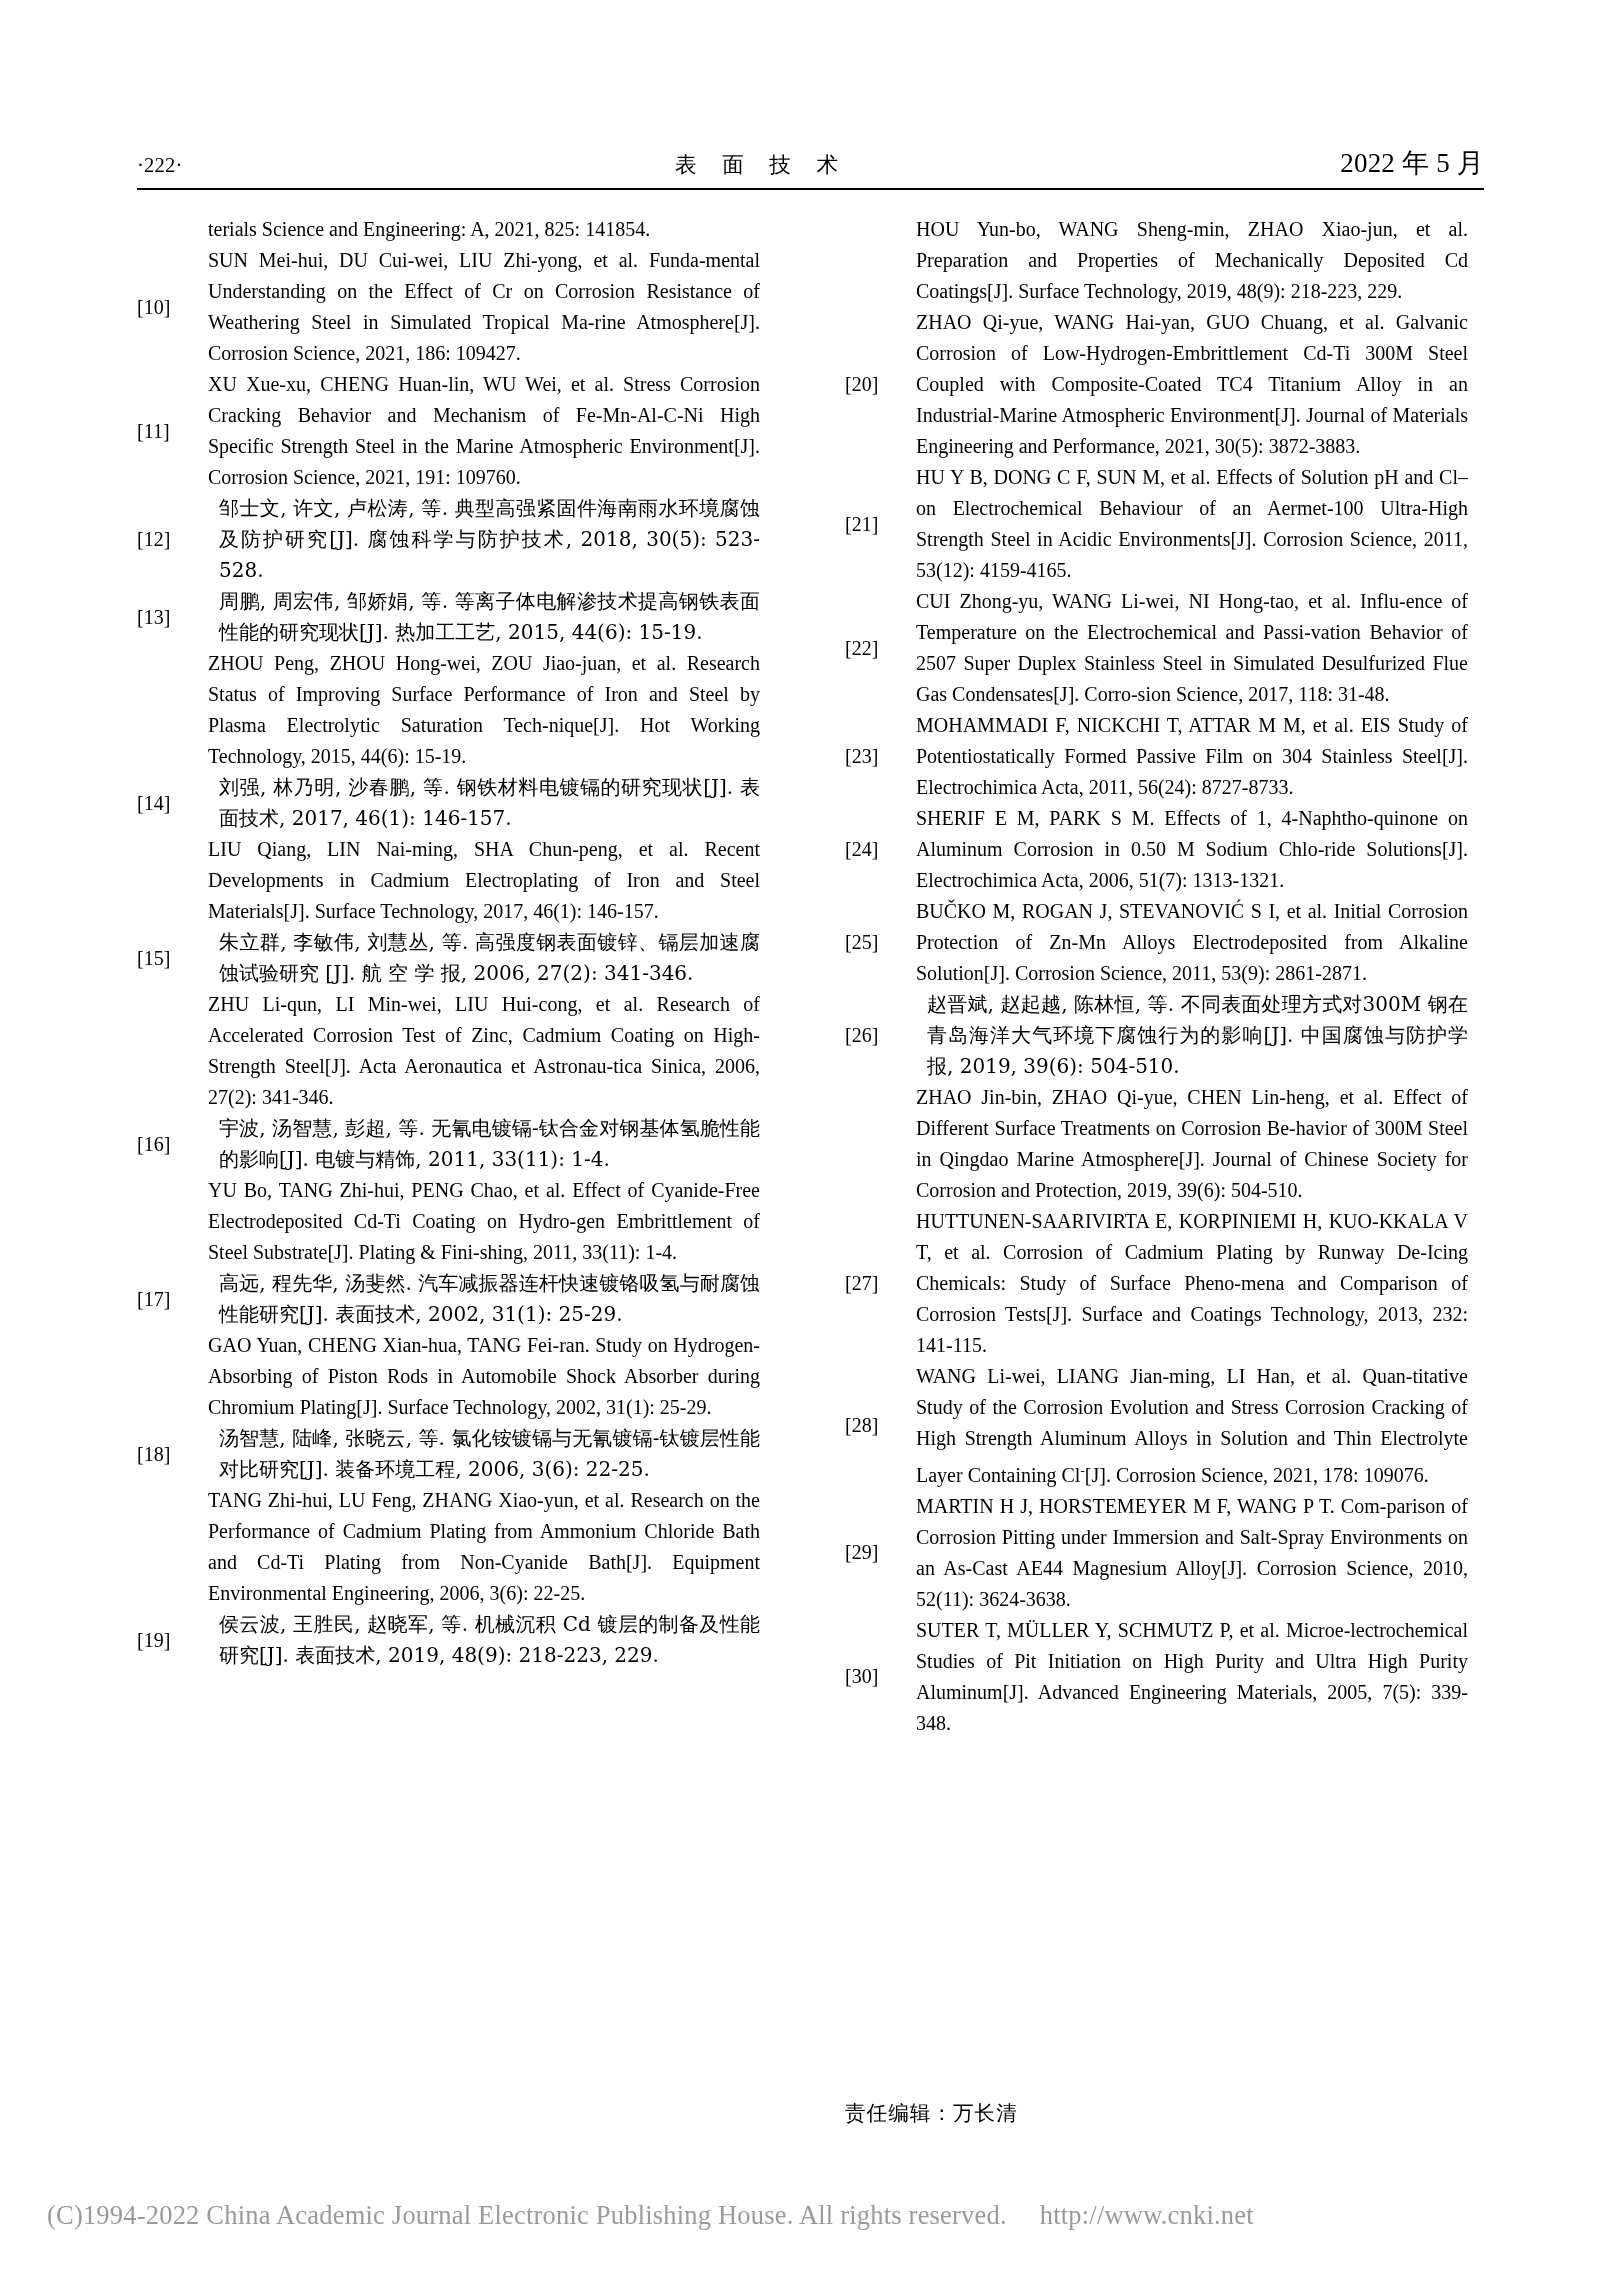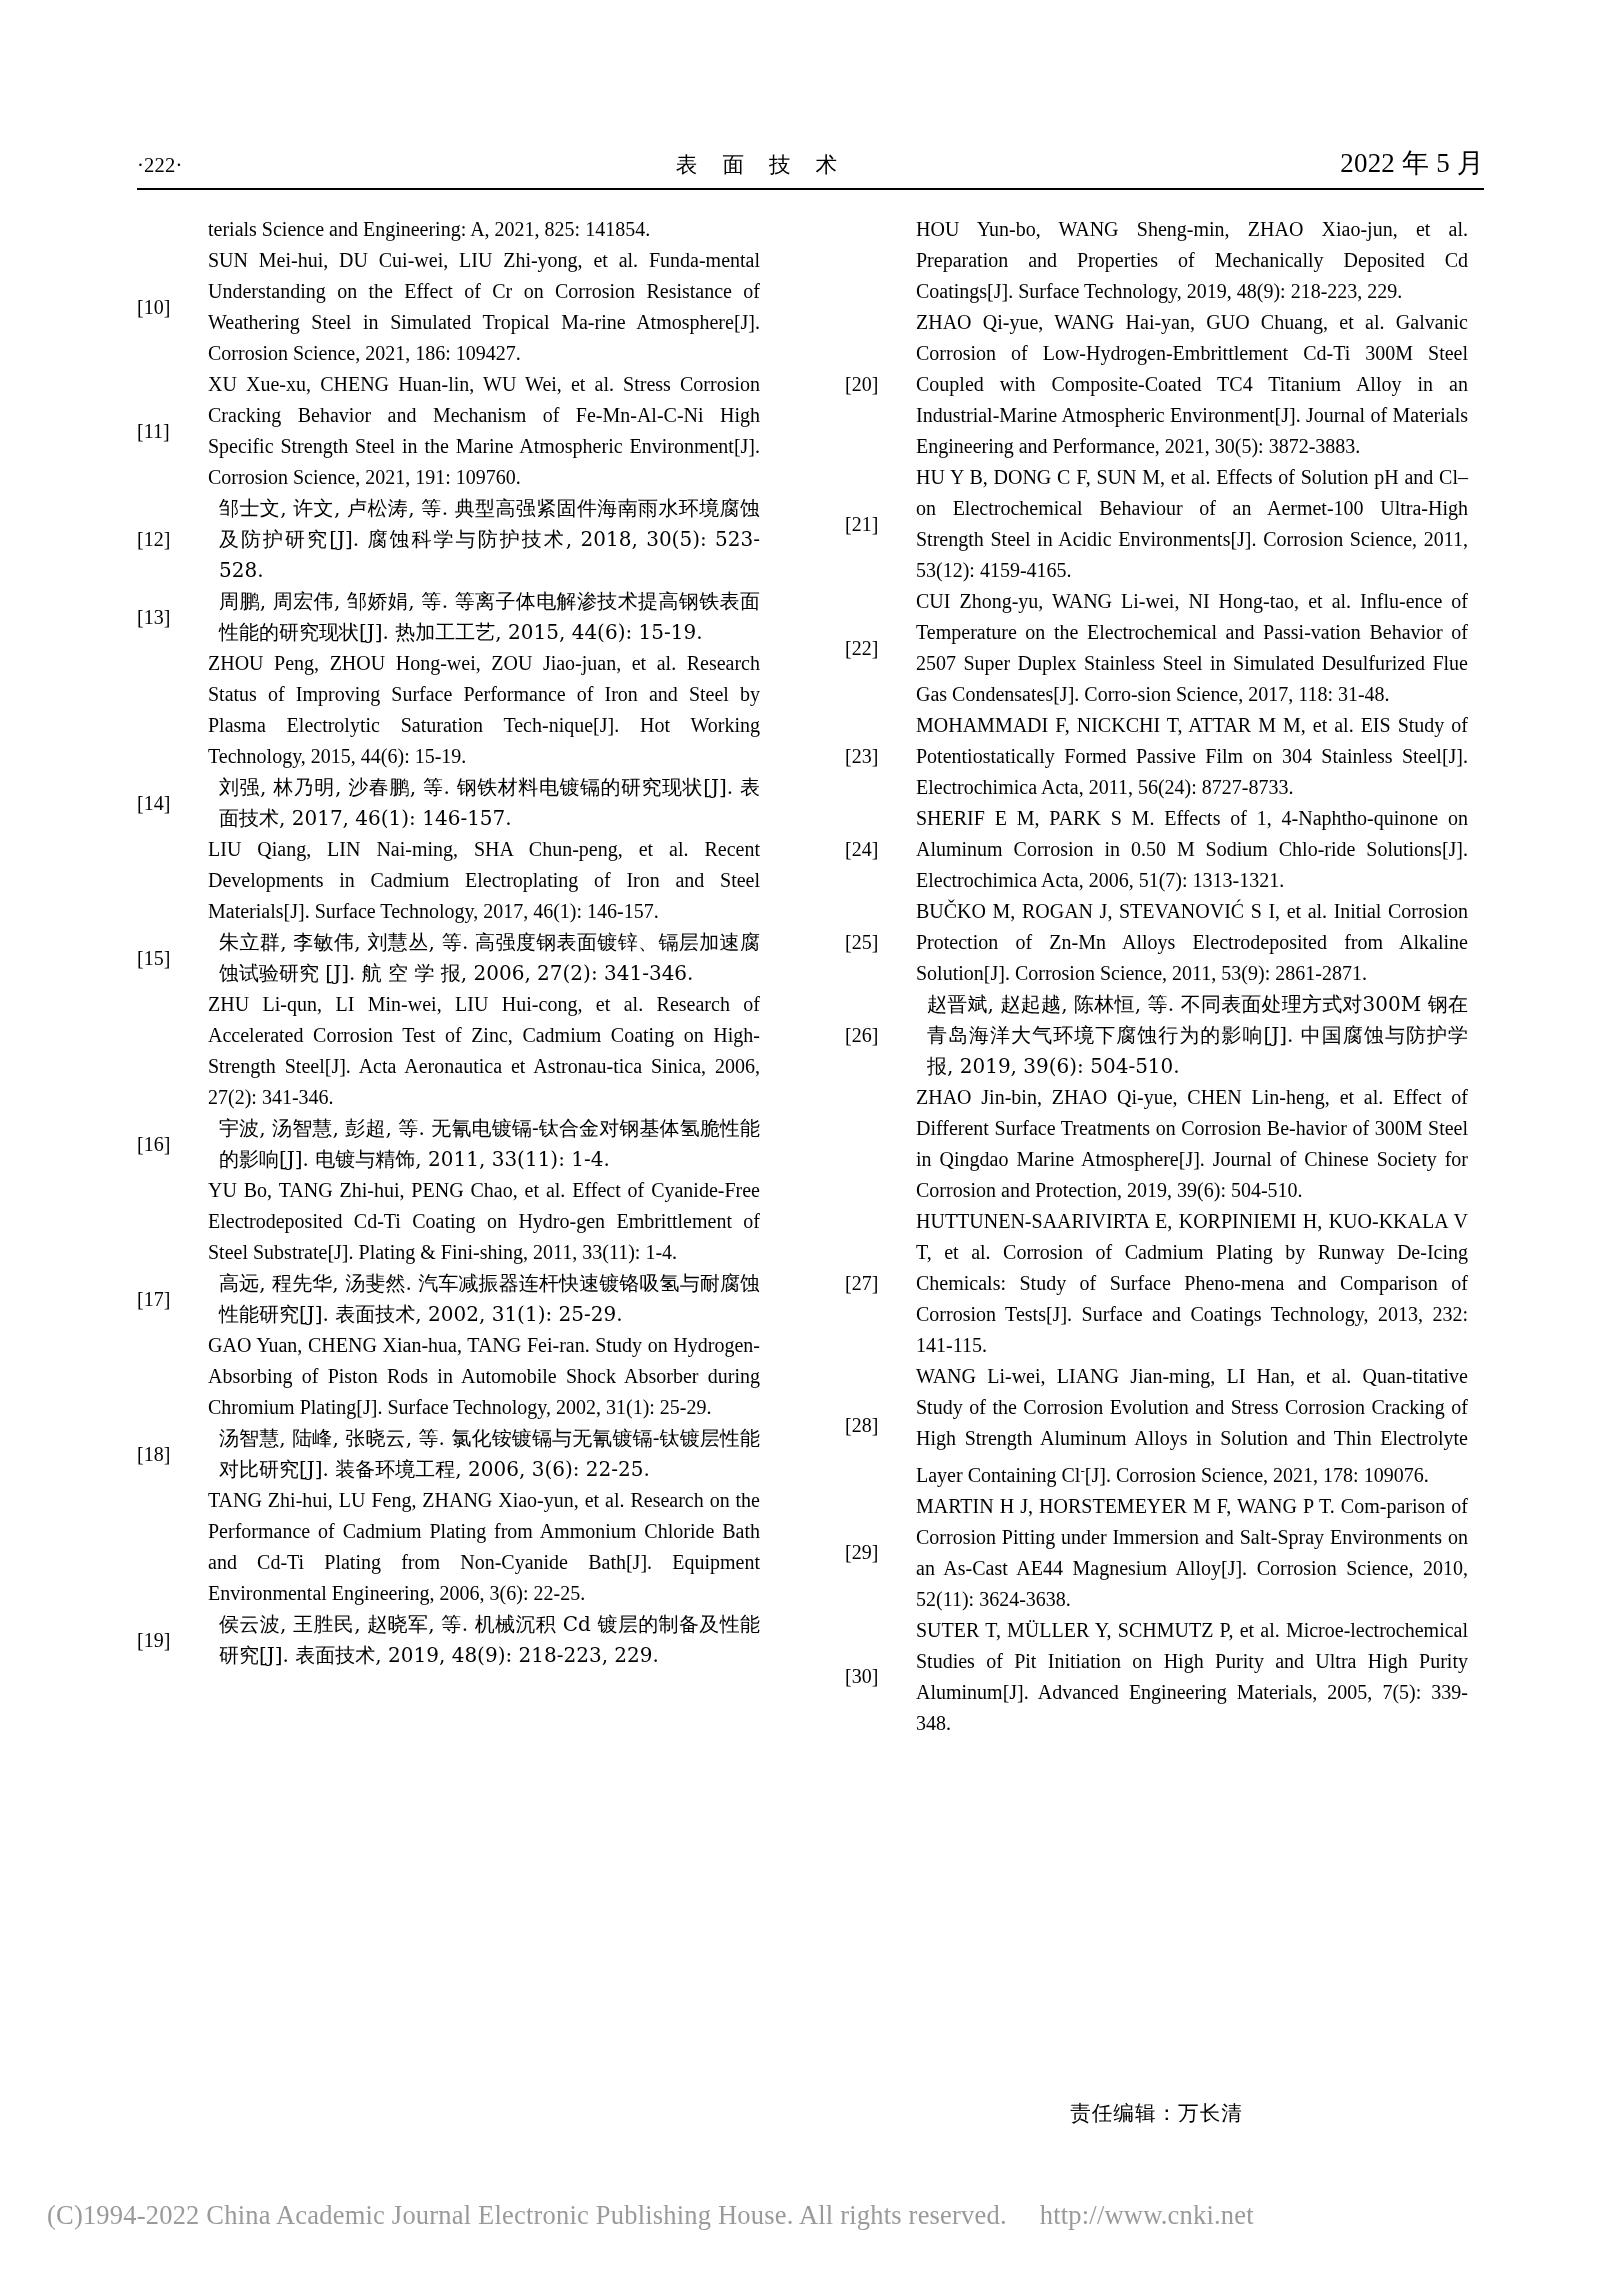--- a/index.html
+++ b/index.html
@@ -32,21 +32,21 @@
     align-items: baseline;
     justify-content: space-between;
     font-size: 20.6px;
     letter-spacing: 0.2px;
   }
   .runhead .folio { font-size: 20.6px; white-space: nowrap; }
   .runhead .journal {
     font-size: 21.6px;
     letter-spacing: 9.8px;
     white-space: nowrap;
-    font-family: Liberation Serif, serif;
+    font-family: Liberation Sans, sans-serif;
   }
   .runhead .issue { font-size: 27px; white-space: nowrap; }
 
   .head-rule {
     position: absolute;
     left: 137px;
     top: 188px;
     width: 1347px;
     height: 0;
     border-top: 2.2px solid #000;
@@ -93,21 +93,21 @@
   }
 
   .sup { vertical-align: super; font-size: 0.66em; }
 
   
   .editor-credit {
     position: absolute;
     left: 845px;
     top: 2099px;
     width: 623px;
-    text-align: center;
+    text-align: left;
     font-size: 20.6px;
     letter-spacing: 1px;
     font-family: "DejaVu Serif", "Liberation Serif", serif;
   }
 
   
   .copyright {
     position: absolute;
     left: 47px;
     top: 2200px;

